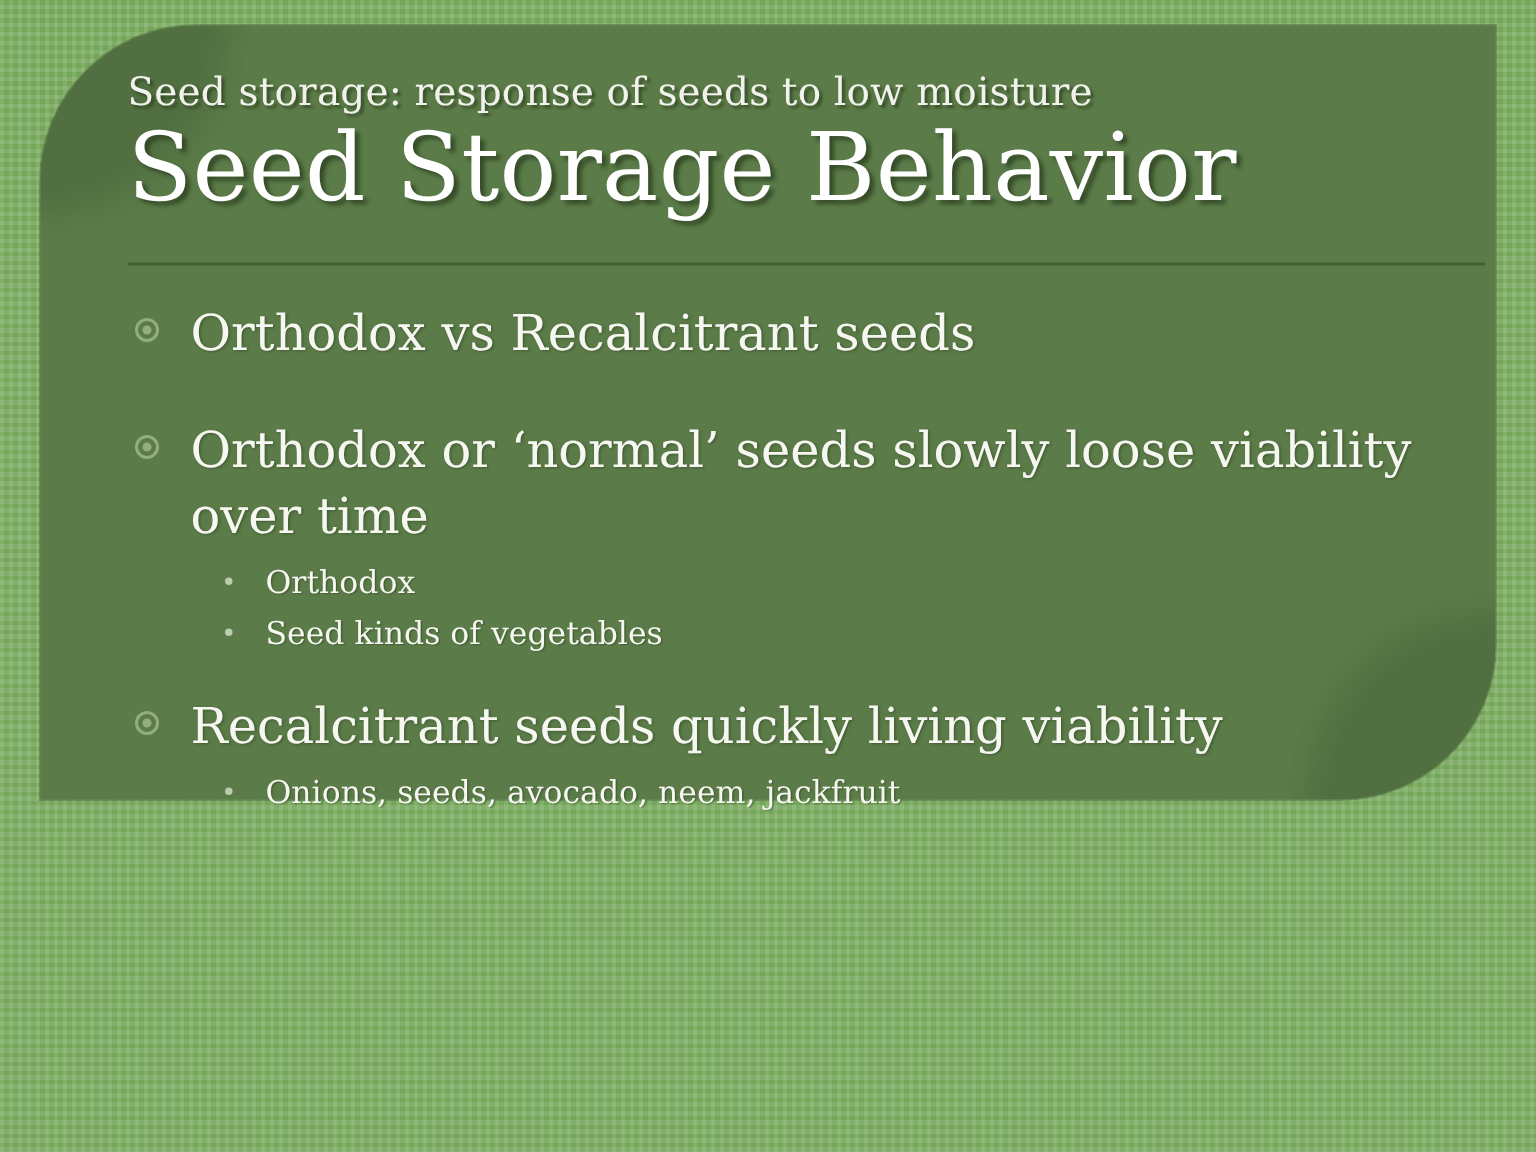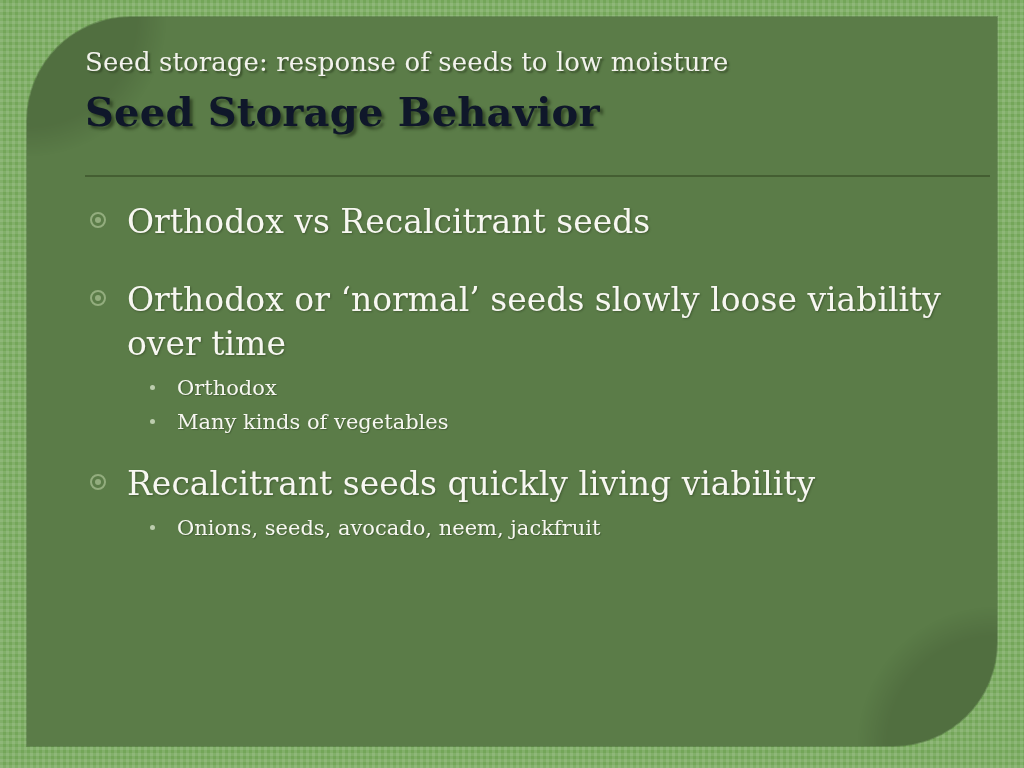--- a/index.html
+++ b/index.html
@@ -29,21 +29,21 @@
         rgba(0,0,0,0.00) 3px, rgba(0,0,0,0.00) 6px);
     overflow: hidden;
   }
 
   
   #panel {
     position: absolute;
     left: 27px;
     top: 17px;
     width: 970px;
-    height: 729px;
+    height: 516px;
     background: #5b7c48;
     border-top-left-radius: 104px;
     border-bottom-right-radius: 104px;
     box-shadow: 0 0 0 1px rgba(40,60,30,0.30);
     box-sizing: border-box;
   }
 
   
   #panel::before {
     content: "";
@@ -70,24 +70,24 @@
     font-size: 26px;
     line-height: 34px;
     color: #f2f2ec;
     text-shadow: 2px 2px 2px rgba(35,52,25,0.62);
     letter-spacing: 0.1px;
     white-space: nowrap;
   }
 
   #maintitle {
     font-family: "DejaVu Serif", serif;
-    font-weight: bold;
-    font-size: 40px;
+    font-weight: normal;
+    font-size: 63px;
     line-height: 60px;
-    color: #0f172a;
+    color: #ffffff;
     text-shadow: 3px 3px 3px rgba(35,52,25,0.68);
     letter-spacing: 0.2px;
     white-space: nowrap;
     margin-top: 3px;
   }
 
   #title-rule {
     position: absolute;
     left: 58px;
     top: 158px;
@@ -203,21 +203,21 @@
         <span class="l1-marker"></span>
         <span class="l1-text">Orthodox or ‘normal’ seeds slowly loose viability over time</span>
       </div>
       <div class="sub-list">
         <div class="l2">
           <span class="l2-marker"></span>
           <span class="l2-text">Orthodox</span>
         </div>
         <div class="l2">
           <span class="l2-marker"></span>
-          <span class="l2-text">Many kinds of vegetables</span>
+          <span class="l2-text">Seed kinds of vegetables</span>
         </div>
       </div>
 
       <div class="gap-md"></div>
 
       <div class="l1">
         <span class="l1-marker"></span>
         <span class="l1-text">Recalcitrant seeds quickly living viability</span>
       </div>
       <div class="sub-list">

